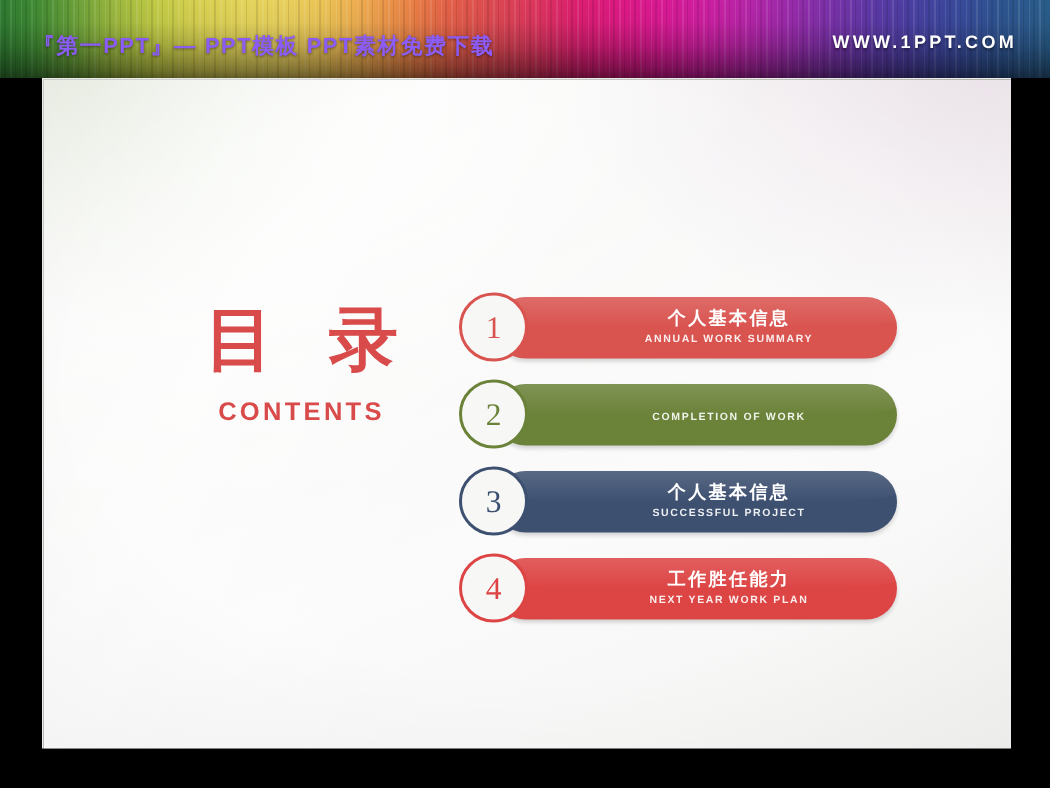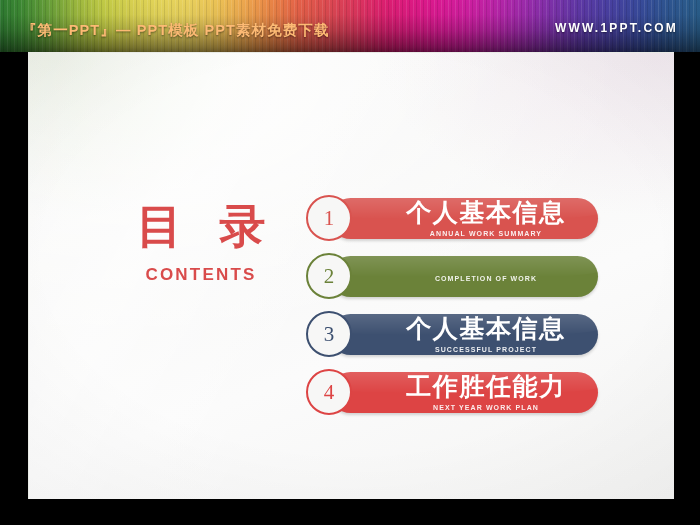--- a/index.html
+++ b/index.html
@@ -82,21 +82,21 @@
       rgba(0,0,0,0.02) 0%,
       rgba(0,0,0,0.05) 28%,
       rgba(0,0,0,0.20) 58%,
       rgba(0,0,0,0.42) 86%,
       rgba(0,0,0,0.55) 100%);
   }
   .header-text {
     position: absolute;
     top: 21px;
     left: 22px;
-    color: #fdba74;
+    color: #8b5cf6;
     font-size: 14.5px;
     font-weight: bold;
     letter-spacing: 1.1px;
     white-space: nowrap;
     text-shadow: 0 1px 2px rgba(0,0,0,0.45);
   }
   .header-url {
     position: absolute;
     top: 21px;
     right: 22px;
@@ -217,26 +217,26 @@
     width: 220px;
     height: 41px;
     display: flex;
     flex-direction: column;
     align-items: center;
     justify-content: center;
     pointer-events: none;
   }
   .menu-cn {
     color: #ffffff;
-    font-size: 25px;
+    font-size: 12px;
     font-weight: bold;
     letter-spacing: 1.6px;
     line-height: 1.06;
     white-space: nowrap;
-    font-family: Liberation Serif, serif;
+    font-family: Liberation Mono, monospace;
   }
   .menu-en {
     color: rgba(255,255,255,0.90);
     font-size: 7px;
     font-weight: bold;
     letter-spacing: 1.1px;
     margin-top: 3px;
     white-space: nowrap;
   }
   .menu-circle {

